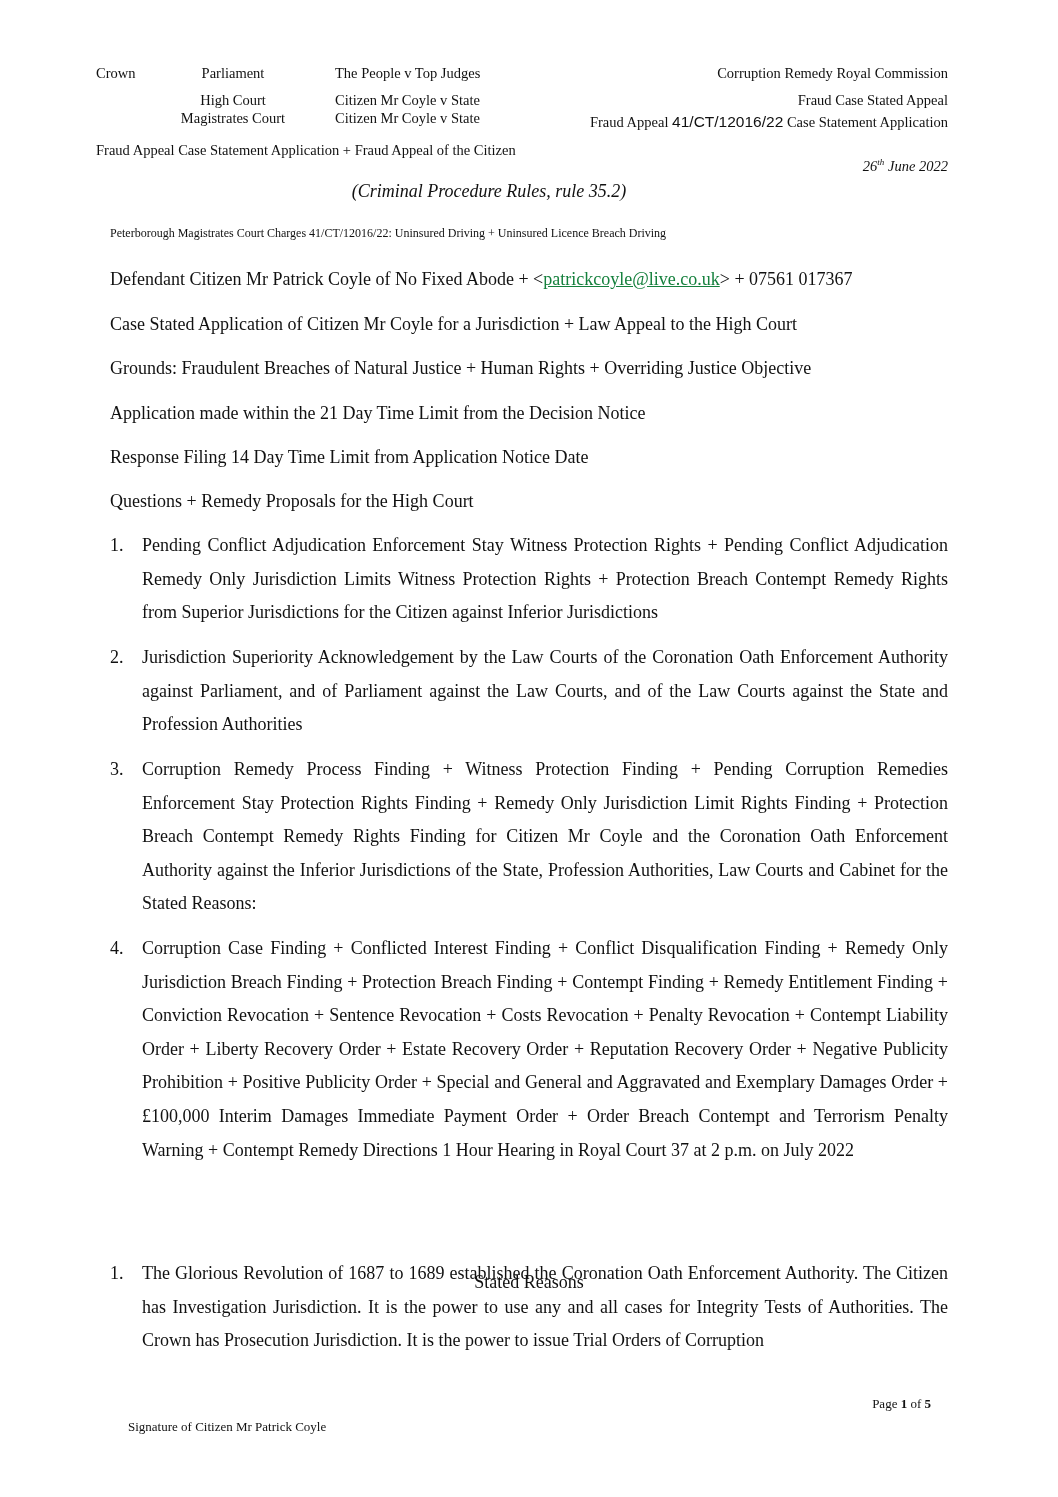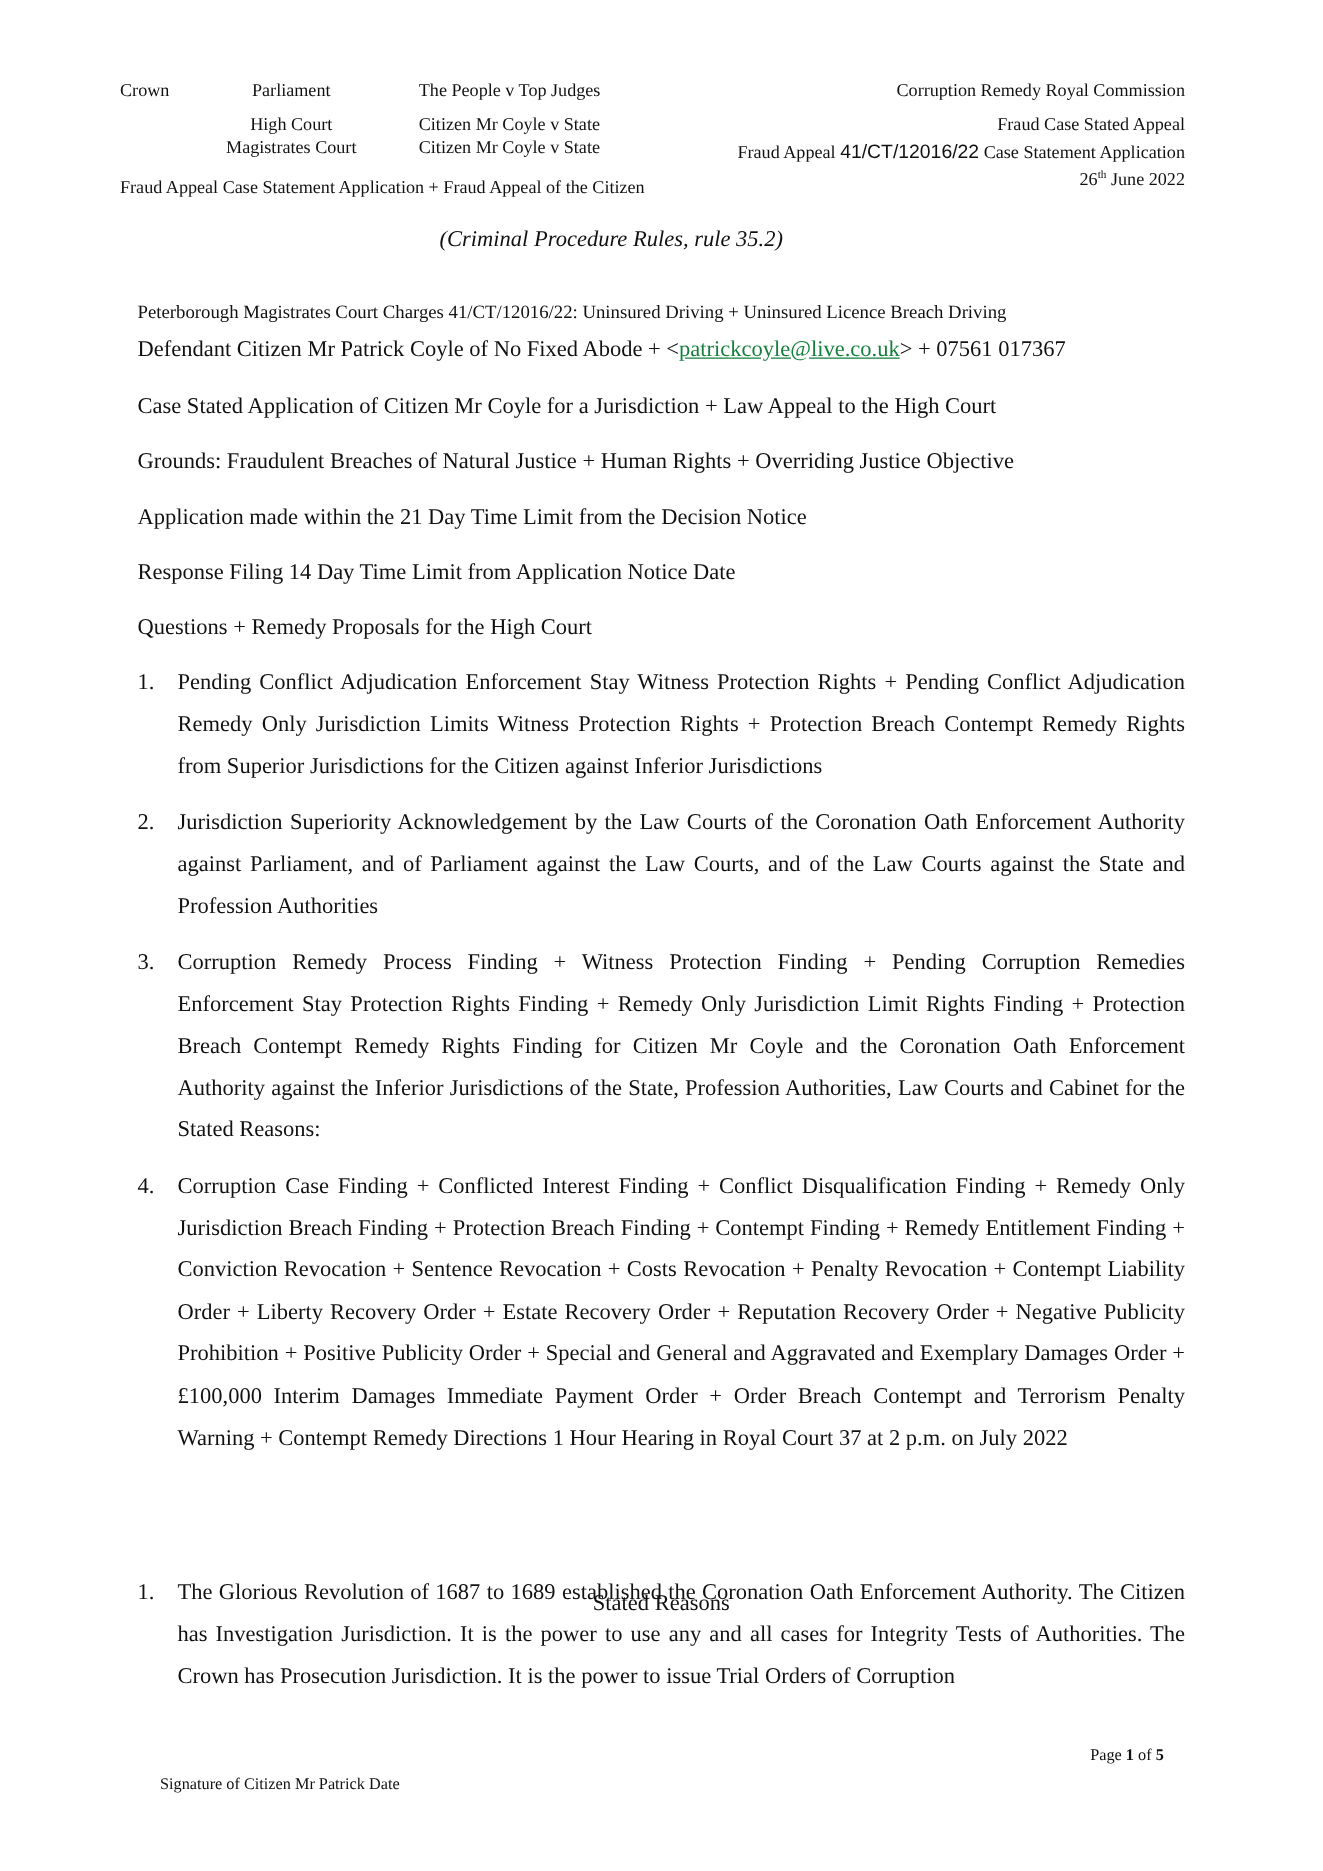--- a/index.html
+++ b/index.html
@@ -33,26 +33,26 @@
 
   <div class="abs hdr center" style="left:163px; width:140px; top:110px;">Magistrates Court</div>
   <div class="abs hdr" style="left:335px; top:110px;">Citizen Mr Coyle v State</div>
   <div class="abs hdr right" style="right:110px; top:113px;">
     <span>Fraud Appeal</span>
     <span class="calibri">41/CT/12016/22</span>
     <span>Case Statement Application</span>
   </div>
 
   <div class="abs hdr" style="left:96px; top:142px;">Fraud Appeal Case Statement Application + Fraud Appeal of the Citizen</div>
-  <div class="abs hdr right" style="right:110px; top:136px;"><span>26</span><sup>th</sup> <span>June 2022</span></div>
+  <div class="abs hdr right" style="right:110px; top:158px;font-style:italic;"><span>26</span><sup>th</sup> <span>June 2022</span></div>
 </div>
 
 <div class="abs body-line center" style="left:0; width:978px; top:181px; font-style:italic;">(Criminal Procedure Rules, rule 35.2)</div>
 
-<div class="abs" style="left:110px; top:226px; font-size:15px;margin-top:16px;">Peterborough Magistrates Court  Charges 41/CT/12016/22: Uninsured Driving + Uninsured Licence Breach Driving</div>
+<div class="abs" style="left:110px; top:226px; font-size:12px;">Peterborough Magistrates Court  Charges 41/CT/12016/22: Uninsured Driving + Uninsured Licence Breach Driving</div>
 
 <div class="abs body-line" style="left:110px; top:269px;">
   <span>Defendant Citizen Mr Patrick Coyle of No Fixed Abode + &lt;</span><a class="email" href="#">patrickcoyle@live.co.uk</a><span>&gt; +  07561 017367</span>
 </div>
 
 <div class="abs body-line" style="left:110px; top:314px;">Case Stated Application of Citizen Mr Coyle for a Jurisdiction + Law Appeal to the High Court</div>
 <div class="abs body-line" style="left:110px; top:358px;">Grounds: Fraudulent Breaches of Natural Justice + Human Rights + Overriding Justice Objective</div>
 <div class="abs body-line" style="left:110px; top:403px;">Application made within the 21 Day Time Limit from the Decision Notice</div>
 <div class="abs body-line" style="left:110px; top:447px;">Response Filing 14 Day Time Limit from Application Notice Date</div>
 <div class="abs body-line" style="left:110px; top:491px;">Questions + Remedy Proposals for the High Court</div>
@@ -74,14 +74,14 @@
   <div class="txt">Corruption Case Finding + Conflicted Interest Finding + Conflict Disqualification Finding + Remedy Only Jurisdiction Breach Finding + Protection Breach Finding + Contempt Finding + Remedy Entitlement Finding + Conviction Revocation + Sentence Revocation + Costs Revocation + Penalty Revocation + Contempt Liability Order + Liberty Recovery Order + Estate Recovery Order + Reputation Recovery Order + Negative Publicity Prohibition + Positive Publicity Order + Special and General and Aggravated and Exemplary Damages Order + £100,000 Interim Damages Immediate Payment Order +  Order Breach Contempt and Terrorism Penalty Warning + Contempt Remedy Directions 1 Hour Hearing in Royal Court 37 at 2 p.m.  on          July 2022</div>
 </div>
 
 <div class="abs body-line center" style="left:0; width:1058px; top:1272px;">Stated Reasons</div>
 
 <div class="ol" style="top:1257px;">
   <span class="num">1.</span>
   <div class="txt">The Glorious Revolution of 1687 to 1689 established the Coronation Oath Enforcement Authority. The Citizen has Investigation Jurisdiction. It is the power to use any and all cases for Integrity Tests of Authorities. The Crown has Prosecution Jurisdiction. It is the power to issue Trial Orders of Corruption</div>
 </div>
 
-<div class="abs footer" style="left:128px; top:1419px;">Signature of Citizen Mr Patrick Date</div>
+<div class="abs footer" style="left:128px; top:1419px;">Signature of Citizen Mr Patrick Coyle</div>
 <div class="abs footer right" style="right:127px; top:1396px;"><span>Page </span><b>1</b><span> of </span><b>5</b></div>
 
 </body></html>

